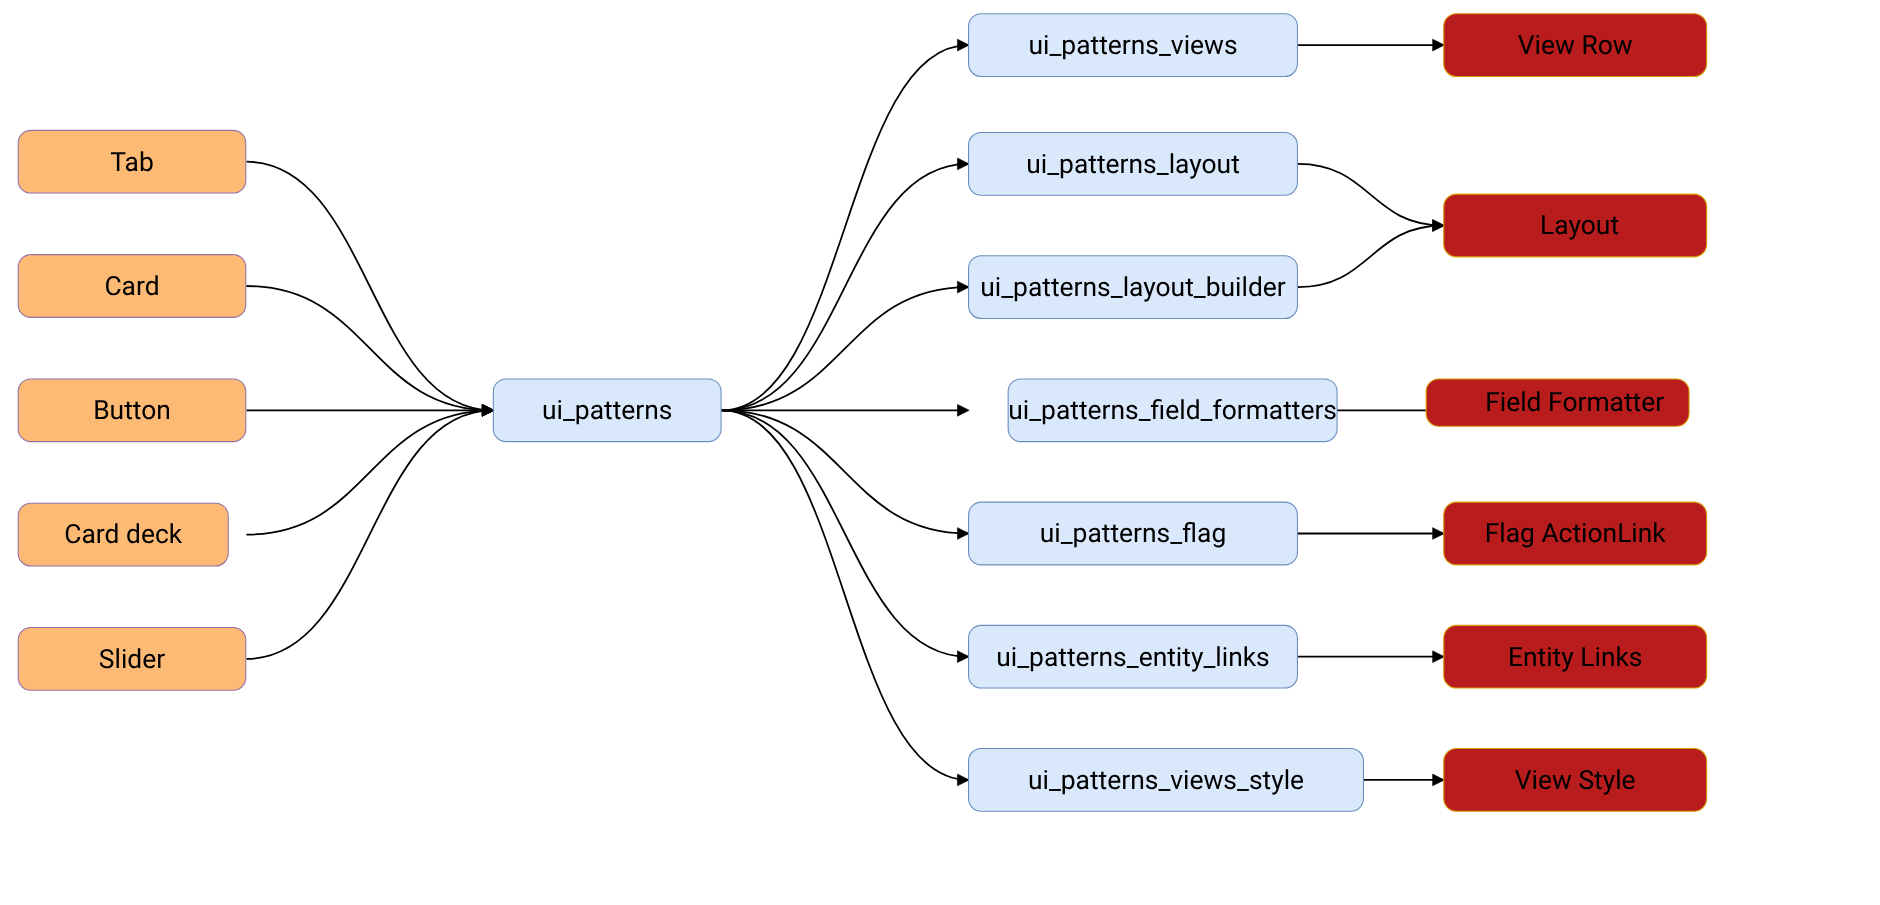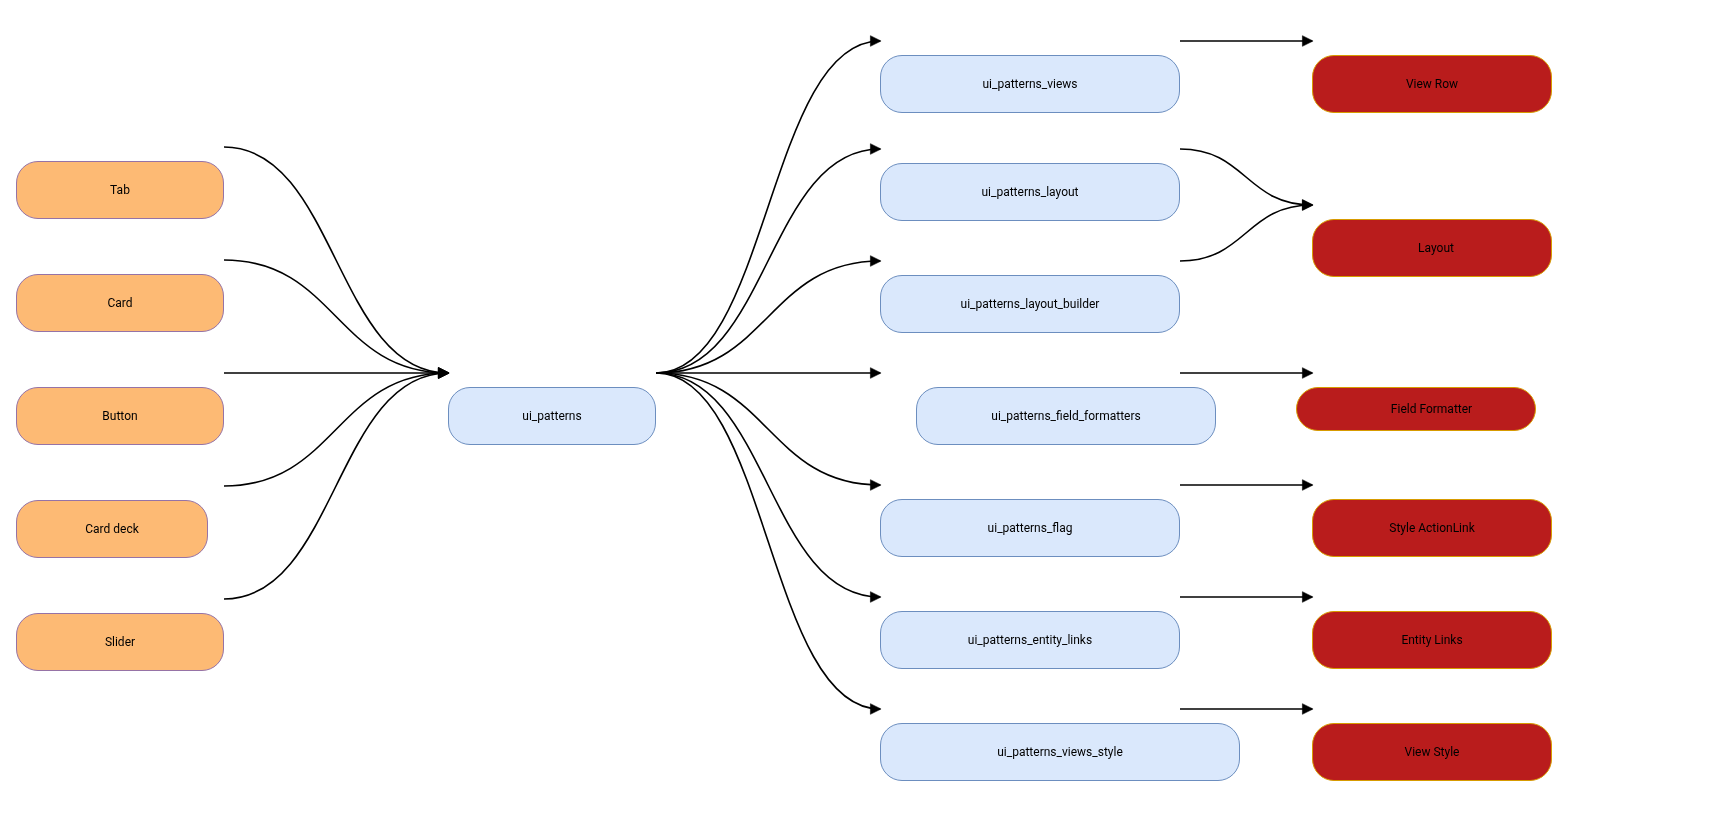--- a/index.html
+++ b/index.html
@@ -16,30 +16,29 @@
   svg.edges {
     position: absolute;
     top: 0; left: 0;
     width: 1709px;
     height: 823px;
     pointer-events: none;
   }
   .node {
     position: absolute;
     box-sizing: border-box;
-    border-radius: 22px;
+    border-radius: 12px;
     display: flex;
     align-items: center;
     justify-content: center;
     text-align: center;
-    font-size: 12px;
+    font-size: 24px;
     line-height: 1.2;
     padding: 4px 8px;
     white-space: nowrap;
-    margin-top: 43px;
   }
   .purple {
     background: #fdba74;
     border: 1.5px solid #9673A6;
     justify-content: center;
   }
   .blue {
     background: #DAE8FC;
     border: 1.5px solid #6C8EBF;
   }
@@ -123,21 +122,21 @@
       <div class="node orange" style="left: 1312px; top: 12px; width: 240px; height: 58px;">
         <span>View Row</span>
       </div>
       <div class="node orange" style="left: 1312px; top: 176px; width: 240px; height: 58px; padding-left: 16px;">
         <span>Layout</span>
       </div>
       <div class="node orange" style="left: 1296px; top: 344px; width: 240px; height: 44px; padding-left: 39px;">
         <span>Field Formatter</span>
       </div>
       <div class="node orange" style="left: 1312px; top: 456px; width: 240px; height: 58px;">
-        <span>Style ActionLink</span>
+        <span>Flag ActionLink</span>
       </div>
       <div class="node orange" style="left: 1312px; top: 568px; width: 240px; height: 58px;">
         <span>Entity Links</span>
       </div>
       <div class="node orange" style="left: 1312px; top: 680px; width: 240px; height: 58px;">
         <span>View Style</span>
       </div>
     </div>
 </div>
 

